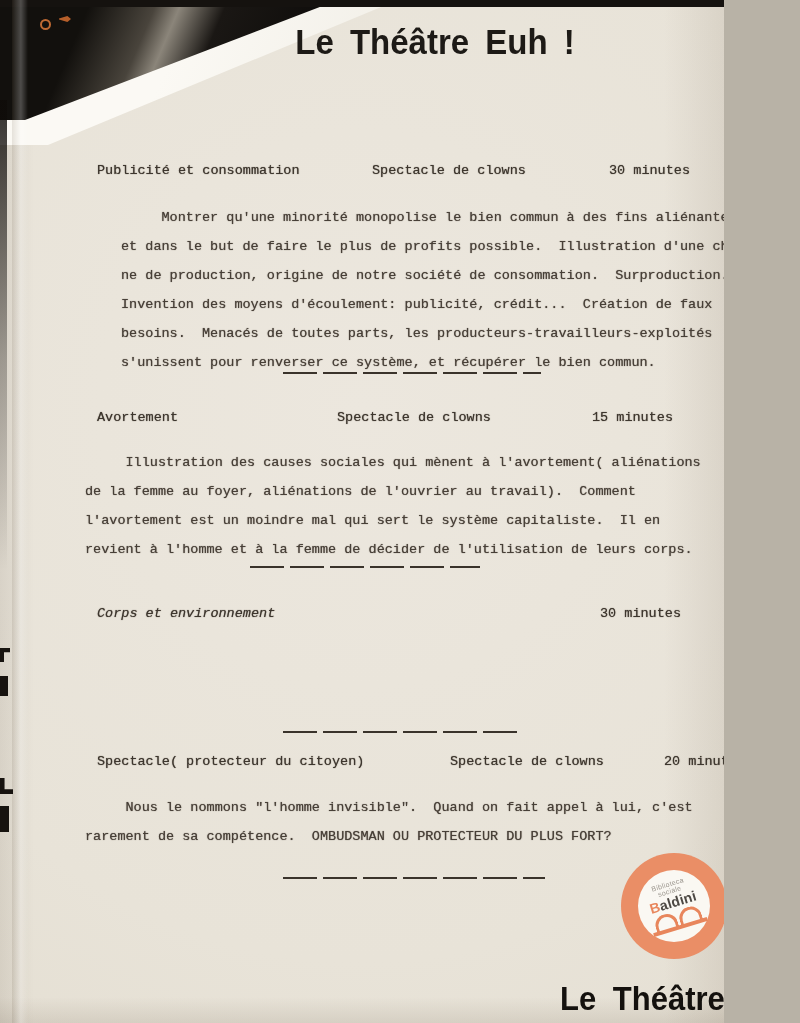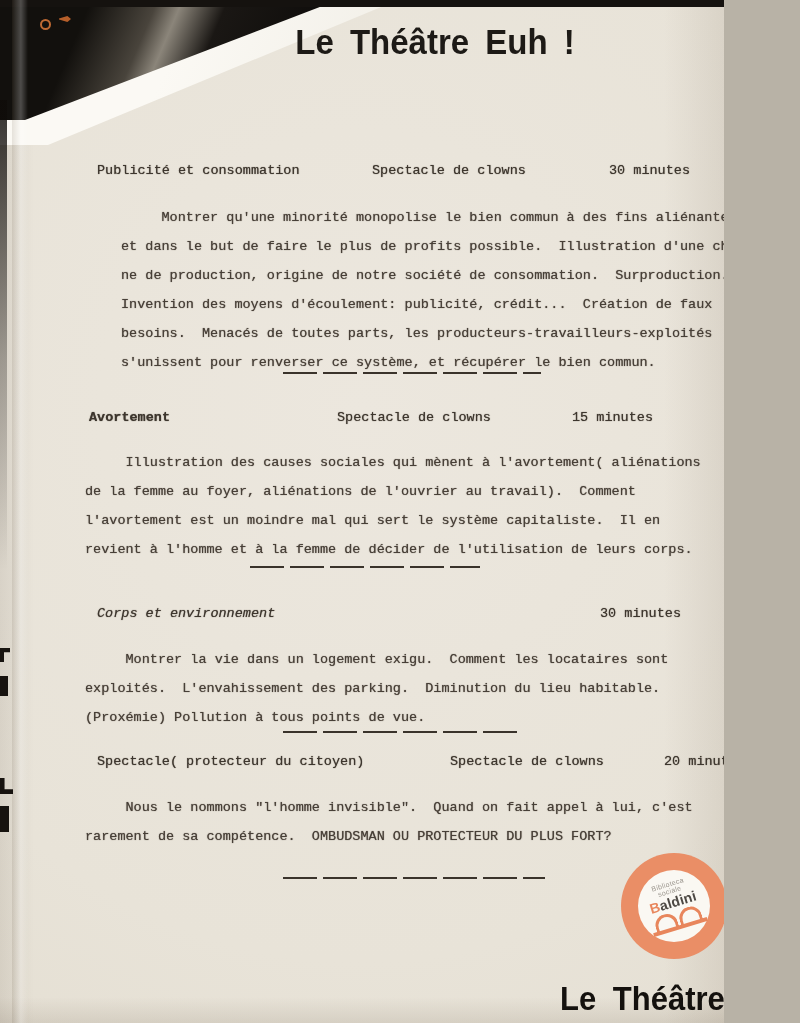--- a/index.html
+++ b/index.html
@@ -95,37 +95,34 @@
   </div>
   <div class="para" style="top:203px;margin-left:36px;">     Montrer qu'une minorité monopolise le bien commun à des fins aliénantes
 et dans le but de faire le plus de profits possible.  Illustration d'une chaî-
 ne de production, origine de notre société de consommation.  Surproduction.
 Invention des moyens d'écoulement: publicité, crédit...  Création de faux
 besoins.  Menacés de toutes parts, les producteurs-travailleurs-exploités
 s'unissent pour renverser ce système, et récupérer le bien commun.</div>
   <div class="divider d1"></div>
 
   <div class="sec-head" style="top:410px;">
-    <span style="left:77px;font-weight:bold;">Avortement</span>
+    <span style="left:85px;">Avortement</span>
     <span style="left:325px;">Spectacle de clowns</span>
-    <span style="left:560px;">15 minutes</span>
+    <span style="left:580px;">15 minutes</span>
   </div>
   <div class="para" style="top:448px;">     Illustration des causes sociales qui mènent à l'avortement( aliénations
 de la femme au foyer, aliénations de l'ouvrier au travail).  Comment
 l'avortement est un moindre mal qui sert le système capitaliste.  Il en
 revient à l'homme et à la femme de décider de l'utilisation de leurs corps.</div>
   <div class="divider d2"></div>
 
   <div class="sec-head" style="top:606px;">
     <span style="left:85px;font-style:italic;">Corps et environnement</span>
     <span style="left:588px;">30 minutes</span>
   </div>
-  <div class="para" style="top:645px;">     Montrer la vie dans un logement exigu.  Comment les locataires sont
-exploités.  L'envahissement des parking.  Diminution du lieu habitable.
-(Proxémie) Pollution à tous points de vue.</div>
   <div class="divider d3"></div>
 
   <div class="sec-head" style="top:754px;">
     <span style="left:85px;">Spectacle( protecteur du citoyen)</span>
     <span style="left:438px;">Spectacle de clowns</span>
     <span style="left:652px;font-family:Liberation Mono, monospace;">20 minutes</span>
   </div>
   <div class="para" style="top:793px;">     Nous le nommons "l'homme invisible".  Quand on fait appel à lui, c'est
 rarement de sa compétence.  OMBUDSMAN OU PROTECTEUR DU PLUS FORT?</div>
   <div class="divider d4"></div>

